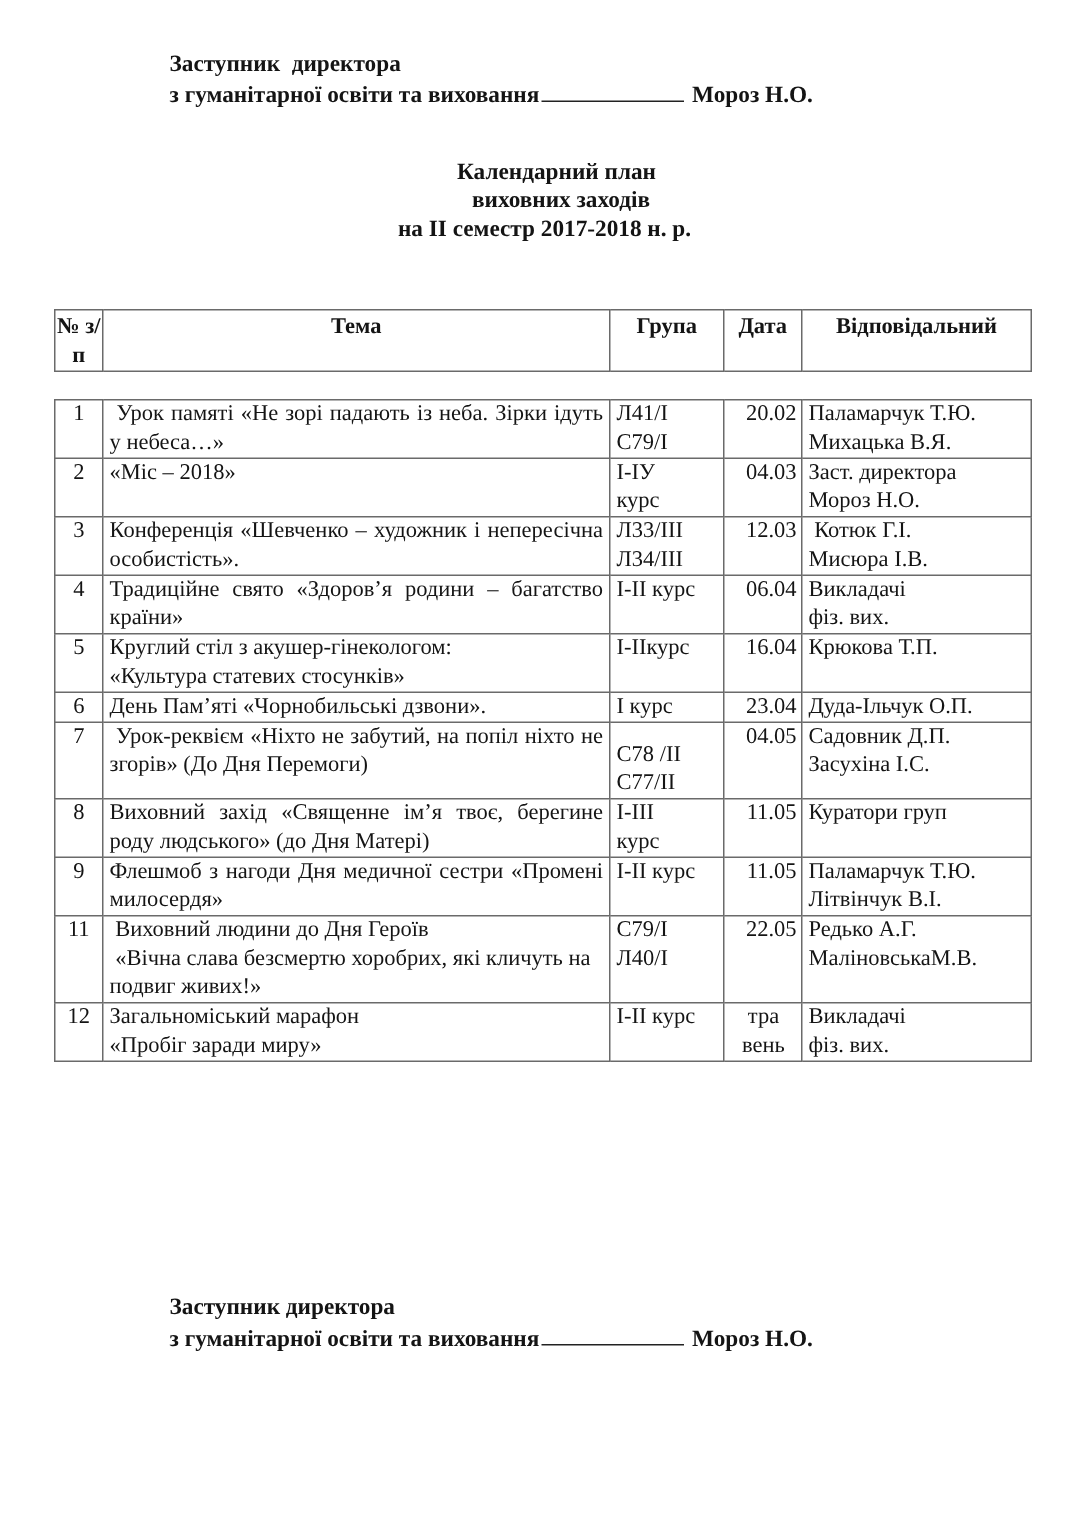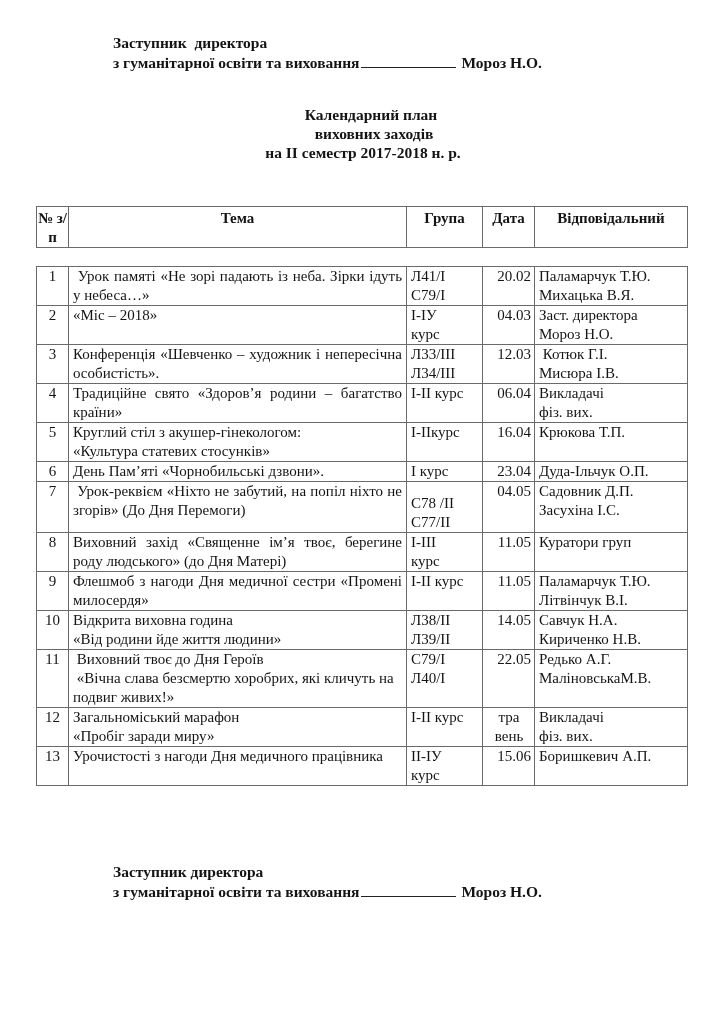--- a/index.html
+++ b/index.html
@@ -184,39 +184,23 @@
         <td class="group">
           <span class="l" style="white-space: pre-wrap;">І-ІІ курс</span>
         </td>
         <td class="date">11.05</td>
         <td class="resp">
           <span class="l" style="white-space: pre-wrap;">Паламарчук Т.Ю.</span>
           <span class="l" style="white-space: pre-wrap;">Літвінчук В.І.</span>
         </td>
       </tr>
       <tr>
-        <td class="num">10</td>
-        <td class="topic" style="text-align: left;">
-          <span class="l" style="white-space: pre-wrap;">Відкрита виховна година</span>
-          <span class="l" style="white-space: pre-wrap;">«Від родини йде життя людини»</span>
-        </td>
-        <td class="group">
-          <span class="l" style="white-space: pre-wrap;">Л38/ІІ</span>
-          <span class="l" style="white-space: pre-wrap;">Л39/ІІ</span>
-        </td>
-        <td class="date">14.05</td>
-        <td class="resp">
-          <span class="l" style="white-space: pre-wrap;">Савчук Н.А.</span>
-          <span class="l" style="white-space: pre-wrap;">Кириченко Н.В.</span>
-        </td>
-      </tr>
-      <tr>
         <td class="num">11</td>
         <td class="topic" style="text-align: left;">
-          <span class="l" style="white-space: pre-wrap;"> Виховний твоє до Дня Героїв</span>
+          <span class="l" style="white-space: pre-wrap;"> Виховний людини до Дня Героїв</span>
           <span class="l" style="white-space: pre-wrap;"> «Вічна слава безсмертю хоробрих, які кличуть на подвиг живих!»</span>
         </td>
         <td class="group">
           <span class="l" style="white-space: pre-wrap;">С79/І</span>
           <span class="l" style="white-space: pre-wrap;">Л40/І</span>
         </td>
         <td class="date">22.05</td>
         <td class="resp">
           <span class="l" style="white-space: pre-wrap;">Редько А.Г.</span>
           <span class="l" style="white-space: pre-wrap;">МаліновськаМ.В.</span>
@@ -231,32 +215,20 @@
         <td class="group">
           <span class="l" style="white-space: pre-wrap;">І-ІІ курс</span>
         </td>
         <td class="date center">
           <span class="l" style="white-space: pre-wrap;">тра</span>
           <span class="l" style="white-space: pre-wrap;">вень</span>
         </td>
         <td class="resp">
           <span class="l" style="white-space: pre-wrap;">Викладачі</span>
           <span class="l" style="white-space: pre-wrap;">фіз. вих.</span>
-        </td>
-      </tr>
-      <tr>
-        <td class="num">13</td>
-        <td class="topic" style="white-space: pre-wrap;">Урочистості з нагоди Дня медичного працівника</td>
-        <td class="group">
-          <span class="l" style="white-space: pre-wrap;">ІІ-ІУ</span>
-          <span class="l" style="white-space: pre-wrap;">курс</span>
-        </td>
-        <td class="date">15.06</td>
-        <td class="resp">
-          <span class="l" style="white-space: pre-wrap;">Боришкевич А.П.</span>
         </td>
       </tr>
     </tbody>
 </table>
 
 <div class="sig sig-bottom">
   <div>Заступник директора</div>
   <div>
     <span>з гуманітарної освіти та виховання</span><span class="line"></span>
     <span>Мороз Н.О.</span>

